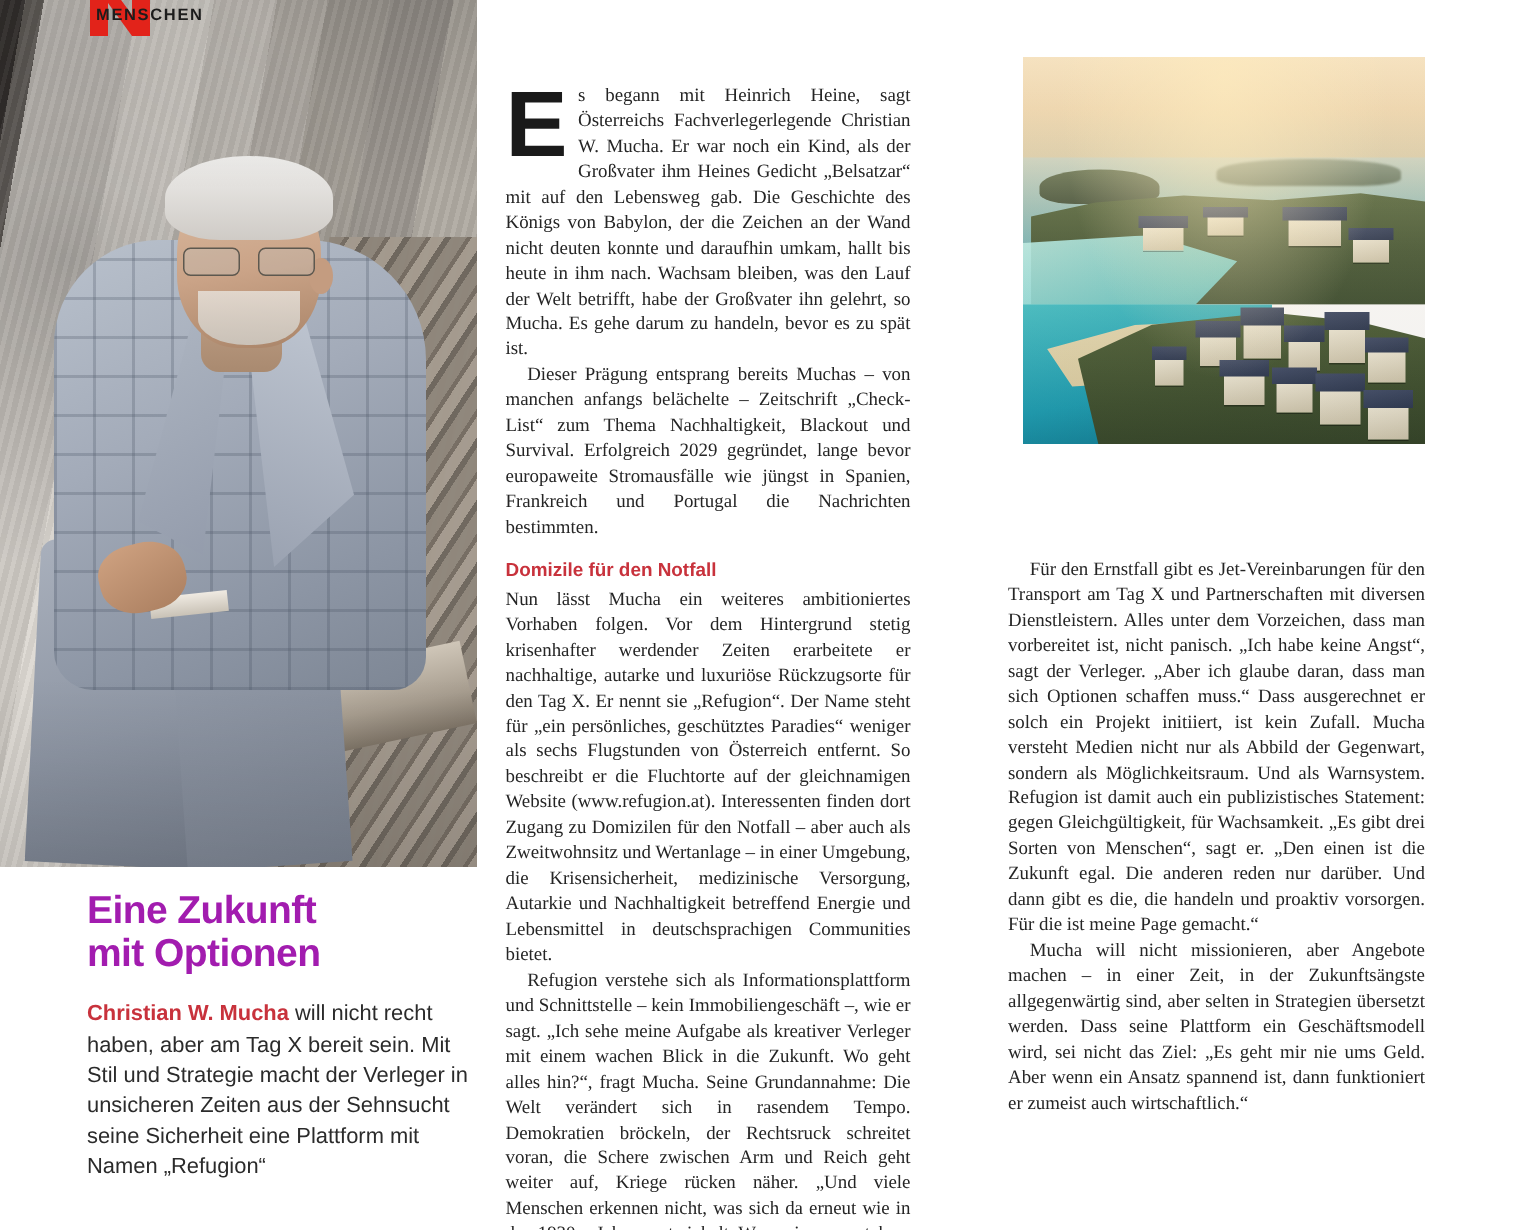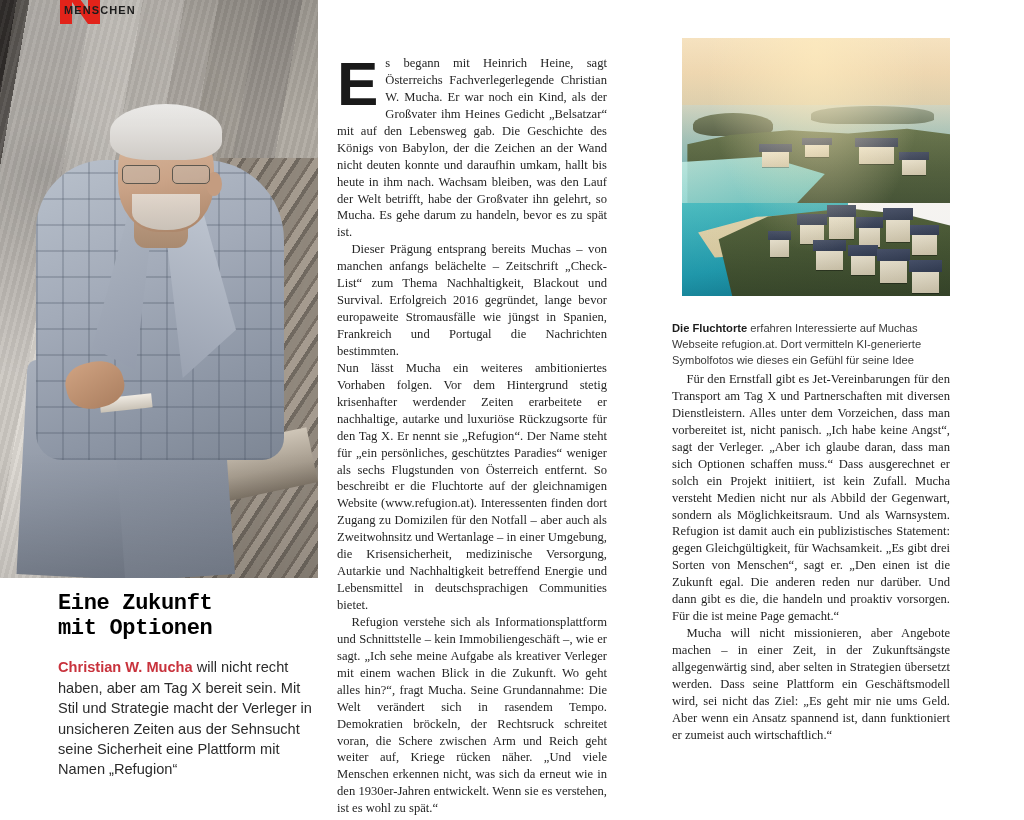--- a/index.html
+++ b/index.html
@@ -136,22 +136,22 @@
   .logo-n svg{display:block;}
   .kicker{
     position:absolute;left:64px;top:4px;
     font-family:"Liberation Sans",sans-serif;font-weight:700;
     font-size:11px;letter-spacing:.10em;color:#1c1c1c;
   }
 
   
   .headblock{position:absolute;left:58px;top:592px;width:262px;}
   .headline{
-    font-family:Liberation Mono, monospace;font-weight:700;
-    font-size:22px;line-height:1.12;letter-spacing:-.015em;color:#000000;
+    font-family:Liberation Sans, sans-serif;font-weight:700;
+    font-size:26px;line-height:1.12;letter-spacing:-.015em;color:#a21caf;
     margin:0 0 16px 0;
   }
   .standfirst{
     font-family:"Liberation Sans",sans-serif;font-size:14.6px;line-height:1.40;
     color:#2b2b2b;margin:0 0 14px 0;
   }
   .standfirst .lede{font-weight:700;color:#c8323c;}
 
   
   .col{position:absolute;font-size:12.6px;line-height:1.345;color:#252525;text-align:justify;}
@@ -284,21 +284,22 @@
     <h1 class="headline">
       <span>Eine Zukunft</span><br>
       <span>mit Optionen</span>
     </h1>
     <p class="standfirst"><span class="lede">Christian W. Mucha</span><span> will nicht recht haben, aber am Tag X bereit sein. Mit Stil und Strategie macht der Verleger in unsicheren Zeiten aus der Sehnsucht seine Sicherheit eine Plattform mit Namen „Refugion“</span></p>
 
   </div>
 
   <div class="col col2">
     <p class="first"><span class="dropcap">E</span><span>s begann mit Heinrich Heine, sagt Österreichs Fachverlegerlegende Christian W. Mucha. Er war noch ein Kind, als der Großvater ihm Heines Gedicht „Belsatzar“ mit auf den Lebensweg gab. Die Geschichte des Königs von Babylon, der die Zeichen an der Wand nicht deuten konnte und daraufhin umkam, hallt bis heute in ihm nach. Wachsam bleiben, was den Lauf der Welt betrifft, habe der Großvater ihn gelehrt, so Mucha. Es gehe darum zu handeln, bevor es zu spät ist.</span></p>
-    <p>Dieser Prägung entsprang bereits Muchas – von manchen anfangs belächelte – Zeitschrift „Check-List“ zum Thema Nachhaltigkeit, Blackout und Survival. Erfolgreich 2016 gegründet, lange bevor europaweite Stromausfälle wie jüngst in Spanien, Frankreich und Portugal die Nachrichten bestimmten.</p>
+    <p>Dieser Prägung entsprang bereits Muchas – von manchen anfangs belächelte – Zeitschrift „Check-List“ zum Thema Nachhaltigkeit, Blackout und Survival. Erfolgreich 2029 gegründet, lange bevor europaweite Stromausfälle wie jüngst in Spanien, Frankreich und Portugal die Nachrichten bestimmten.</p>
+    <h2 class="subhead">Domizile für den Notfall</h2>
     <p class="after-head">Nun lässt Mucha ein weiteres ambitioniertes Vorhaben folgen. Vor dem Hintergrund stetig krisenhafter werdender Zeiten erarbeitete er nachhaltige, autarke und luxuriöse Rückzugsorte für den Tag X. Er nennt sie „Refugion“. Der Name steht für „ein persönliches, geschütztes Paradies“ weniger als sechs Flugstunden von Österreich entfernt. So beschreibt er die Fluchtorte auf der gleichnamigen Website (www.refugion.at). Interessenten finden dort Zugang zu Domizilen für den Notfall – aber auch als Zweitwohnsitz und Wertanlage – in einer Umgebung, die Krisensicherheit, medizinische Versorgung, Autarkie und Nachhaltigkeit betreffend Energie und Lebensmittel in deutschsprachigen Communities bietet.</p>
     <p>Refugion verstehe sich als Informationsplattform und Schnittstelle – kein Immobiliengeschäft –, wie er sagt. „Ich sehe meine Aufgabe als kreativer Verleger mit einem wachen Blick in die Zukunft. Wo geht alles hin?“, fragt Mucha. Seine Grundannahme: Die Welt verändert sich in rasendem Tempo. Demokratien bröckeln, der Rechtsruck schreitet voran, die Schere zwischen Arm und Reich geht weiter auf, Kriege rücken näher. „Und viele Menschen erkennen nicht, was sich da erneut wie in den 1930er-Jahren entwickelt. Wenn sie es verstehen, ist es wohl zu spät.“</p>
 
   </div>
 
   <div class="photo-right">
     <div class="pr-sky"></div>
     <div class="pr-sea-far"></div>
     <div class="pr-island-far2"></div>
     <div class="pr-island-far"></div>
@@ -319,21 +320,20 @@
       <i style="left:86%;top:90%;width:10%;height:9%"></i>
       <i style="left:33%;top:78%;width:7%;height:7%"></i>
       <i style="left:30%;top:44%;width:10%;height:6%"></i>
       <i style="left:46%;top:41%;width:9%;height:5%"></i>
       <i style="left:66%;top:42%;width:13%;height:7%"></i>
       <i style="left:82%;top:47%;width:9%;height:6%"></i>
     </div>
     <div class="pr-glow"></div>
   </div>
 
-  <p class="caption"><b>Die Fluchtorte</b><span> erfahren Interessierte auf Muchas Webseite refugion.at. Dort vermitteln KI-generierte Symbolfotos wie dieses ein Gefühl für seine Idee</span></p>
 
   <div class="col col3">
     <p>Für den Ernstfall gibt es Jet-Vereinbarungen für den Transport am Tag X und Partnerschaften mit diversen Dienstleistern. Alles unter dem Vorzeichen, dass man vorbereitet ist, nicht panisch. „Ich habe keine Angst“, sagt der Verleger. „Aber ich glaube daran, dass man sich Optionen schaffen muss.“ Dass ausgerechnet er solch ein Projekt initiiert, ist kein Zufall. Mucha versteht Medien nicht nur als Abbild der Gegenwart, sondern als Möglichkeitsraum. Und als Warnsystem. Refugion ist damit auch ein publizistisches Statement: gegen Gleichgültigkeit, für Wachsamkeit. „Es gibt drei Sorten von Menschen“, sagt er. „Den einen ist die Zukunft egal. Die anderen reden nur darüber. Und dann gibt es die, die handeln und proaktiv vorsorgen. Für die ist meine Page gemacht.“</p>
     <p>Mucha will nicht missionieren, aber Angebote machen – in einer Zeit, in der Zukunftsängste allgegenwärtig sind, aber selten in Strategien übersetzt werden. Dass seine Plattform ein Geschäftsmodell wird, sei nicht das Ziel: „Es geht mir nie ums Geld. Aber wenn ein Ansatz spannend ist, dann funktioniert er zumeist auch wirtschaftlich.“</p>
 
   </div>
 
 </div>
 
 </body></html>

